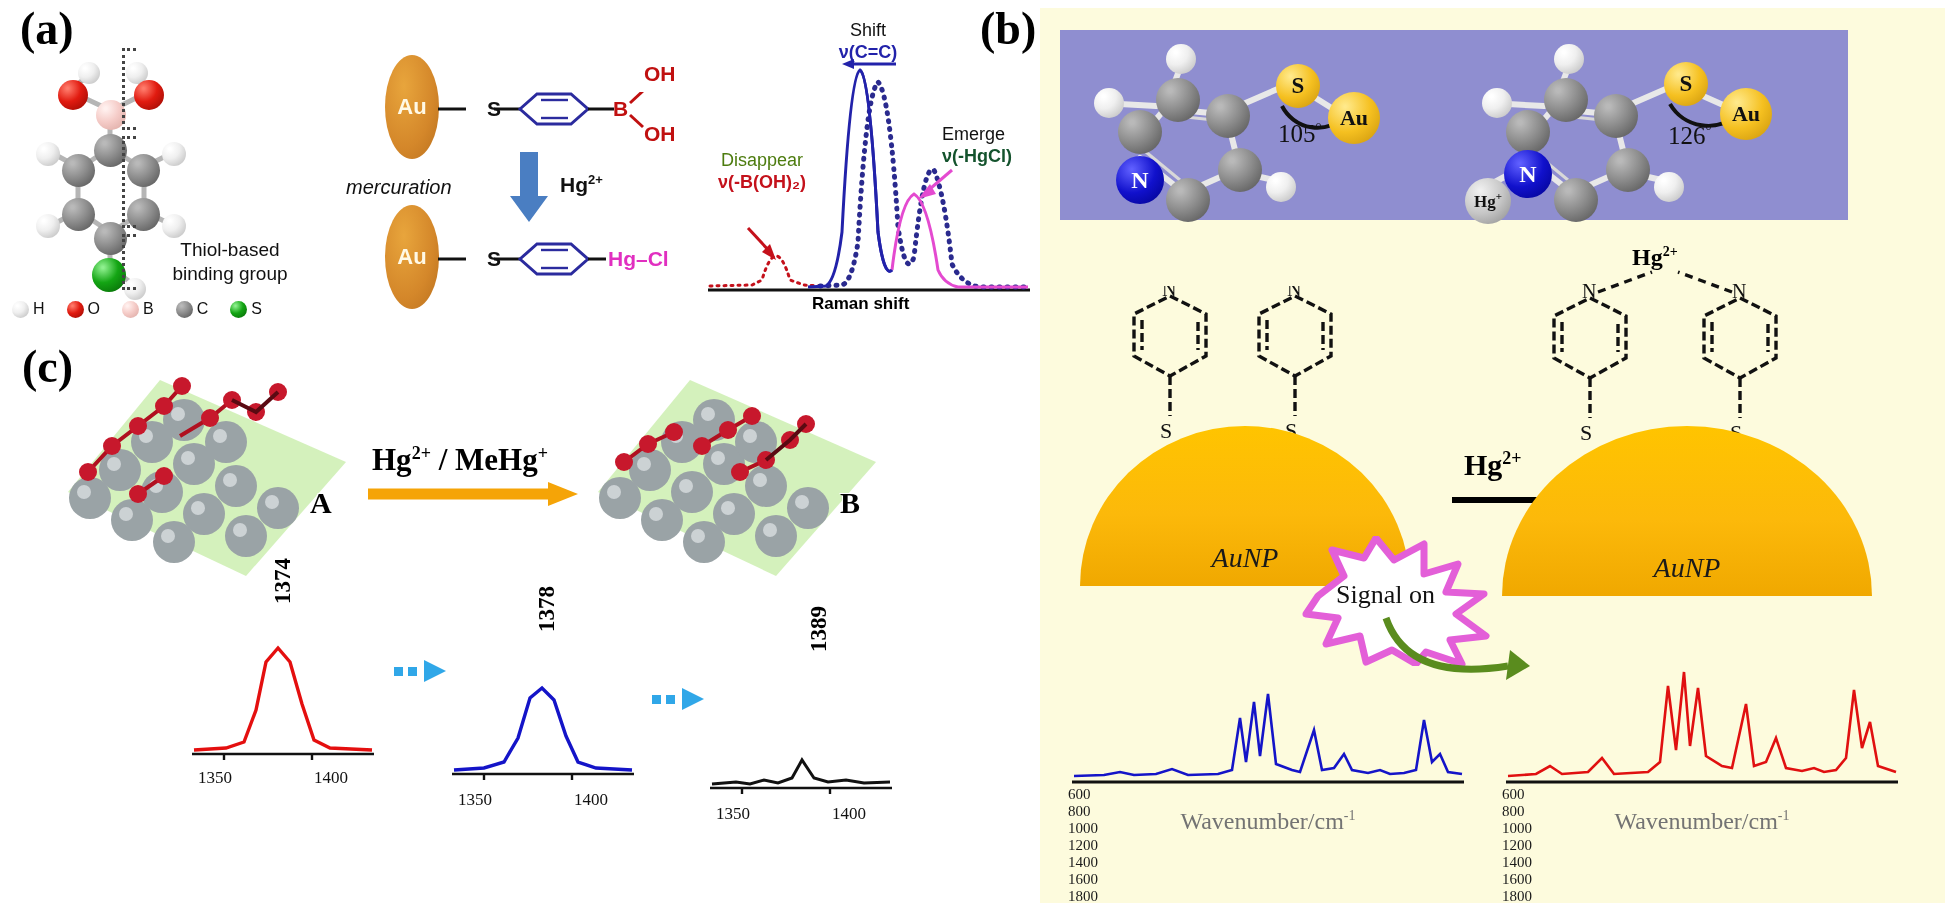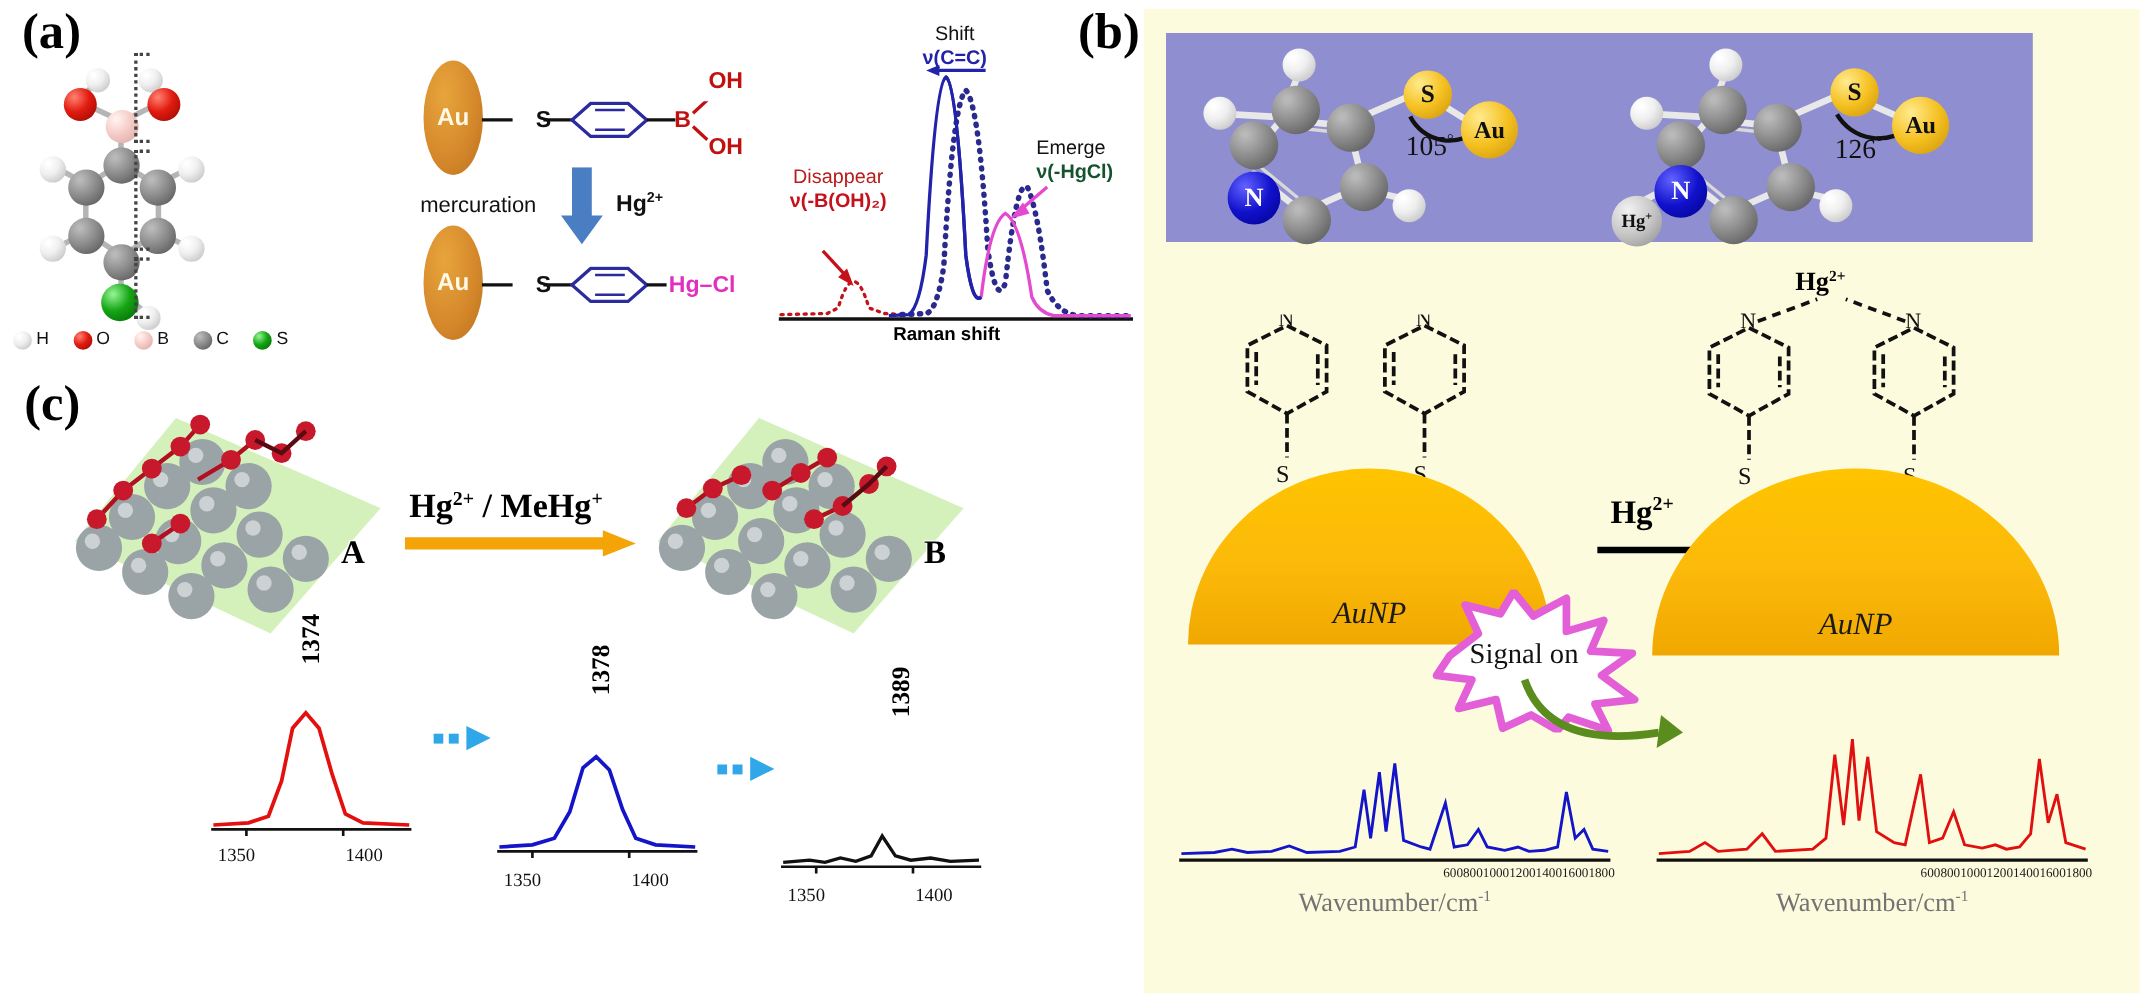--- a/index.html
+++ b/index.html
@@ -116,21 +116,21 @@
   }
   .pyridine { position:absolute; }
   .spark { position:absolute; }
   .spark-txt {
     position:absolute; font-family:"Liberation Serif", serif;
     font-size:26px; color:#111;
   }
   .spec-b { position:absolute; }
   .wn-ticks {
     position:absolute; display:flex; justify-content:flex-end;
-    font-family:"Liberation Serif", serif; font-size:12px; color:#1a1a1a;
+    font-family:"Liberation Serif", serif; font-size:15px; color:#1a1a1a;flex-direction:column;
   }
   .wn-label {
     position:absolute; text-align:center; width:100%;
     font-family:"Liberation Serif", serif; font-size:24px; color:#737373;
   }
 
   
   #panel-c { position:absolute; left:0; top:340px; width:1040px; height:570px; }
   #panel-c .panel-label { left:22px; top:0px; }
 
@@ -202,20 +202,24 @@
     <div class="atom H" style="left:132px; top:166px; width:24px; height:24px;"></div>
     <div class="atom S" style="left:62px;  top:210px; width:34px; height:34px;"></div>
     <div class="atom H" style="left:94px;  top:230px; width:22px; height:22px;"></div>
   </div>
 
   <div class="brace" style="left:122px; top:48px; height:82px;"></div>
 
   <div class="brace" style="left:122px; top:136px; height:92px;"></div>
 
   <div class="brace" style="left:122px; top:234px; height:56px;"></div>
+  <div class="group-text" style="left:140px; top:238px; width:180px;">
+    <div>Thiol-based</div>
+    <div>binding group</div>
+  </div>
 
   <div class="atom-legend">
     <span class="li">
       <span class="dot atom H" style="position:relative;"></span>
       <span>H</span>
     </span>
     <span class="li">
       <span class="dot atom O" style="position:relative;"></span>
       <span>O</span>
     </span>
@@ -252,21 +256,21 @@
   <div class="chem-label" style="left:613px; top:97px; color:#c01010;">
     <span>B</span>
   </div>
   <div class="chem-label" style="left:644px; top:62px; color:#c01010;">
     <span>OH</span>
   </div>
   <div class="chem-label" style="left:644px; top:122px; color:#c01010;">
     <span>OH</span>
   </div>
 
-  <div class="mercuration-txt" style="left:382px; top:176px;">mercuration</div>
+  <div class="mercuration-txt" style="left:346px; top:176px;font-style:italic;">mercuration</div>
   <svg class="blue-arrow" style="left:510px; top:152px;" width="40" height="72">
     <polygon points="10,0 28,0 28,44 38,44 19,70 0,44 10,44" fill="#4a7ec2"></polygon>
   </svg>
   <div class="hg-txt" style="left:560px; top:172px;">
     <span>Hg</span><sup style="font-size:13px;">2+</sup>
   </div>
 
   <div class="au-oval" style="left:385px; top:205px;">
     <span>Au</span>
   </div>
@@ -303,21 +307,21 @@
       <polygon points="142,22 154,17 154,27" fill="#2222aa"></polygon>
 
       <line x1="48" y1="186" x2="72" y2="212" stroke="#c4111b" stroke-width="3"></line>
       <polygon points="76,218 62,210 70,202" fill="#c4111b"></polygon>
 
       <line x1="252" y1="128" x2="224" y2="152" stroke="#e44ad0" stroke-width="3"></line>
       <polygon points="218,157 230,142 236,152" fill="#e44ad0"></polygon>
     </svg>
 
     <div class="spec-label" style="left:-18px; top:108px; text-align:center; width:160px;">
-      <div style="color:#b91c1c;">Disappear</div>
+      <div style="color:#4d7c0f;">Disappear</div>
       <div style="color:#c4111b; font-weight:bold;">ν(-B(OH)₂)</div>
     </div>
     <div class="spec-label" style="left:108px; top:-22px; text-align:center; width:120px;">
       <div style="color:#111;">Shift</div>
       <div style="color:#2222aa; font-weight:bold;">ν(C=C)</div>
     </div>
     <div class="spec-label" style="left:242px; top:82px; width:120px;">
       <div style="color:#111;">Emerge</div>
       <div style="color:#14532d; font-weight:bold;">ν(-HgCl)</div>
     </div>

